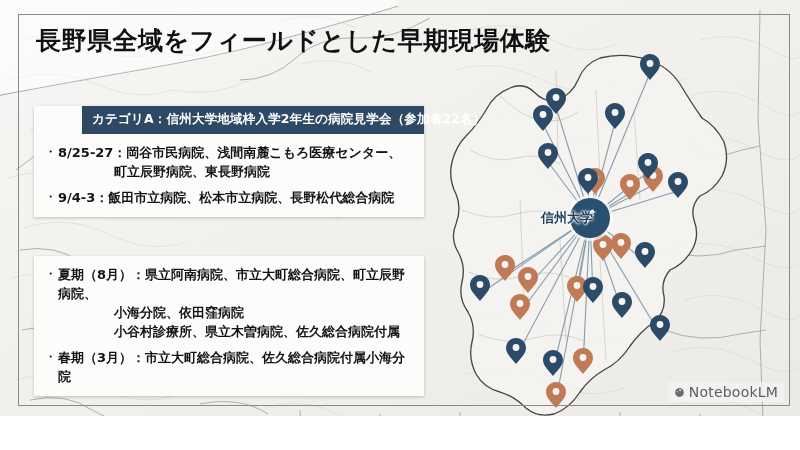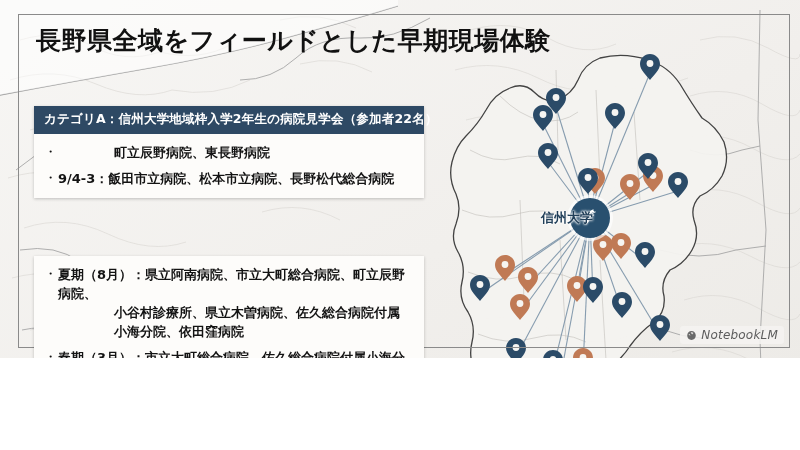--- a/index.html
+++ b/index.html
@@ -1,37 +1,37 @@
 <!DOCTYPE html>
 <html><head>
 <meta charset="utf-8">
 <style>
   html,body{margin:0;padding:0;background:#ffffff;}
   body{width:800px;height:450px;overflow:hidden;font-family:"Liberation Sans","DejaVu Sans",sans-serif;}
 
-  #slide{position:relative;width:800px;height:358px;background:#f9a8d4;overflow:hidden;}
+  #slide{position:relative;width:800px;height:416px;background:#f9a8d4;overflow:hidden;}
 
   
   #map-layer{position:absolute;inset:0;}
   #map-svg{position:absolute;inset:0;width:800px;height:450px;}
 
   
   #slide-frame{position:absolute;left:18px;top:14px;right:10px;bottom:10px;
       border:1.5px solid #8a8a8a;pointer-events:none;}
 
   
   #title{position:absolute;left:36px;top:24px;font-size:25px;font-weight:bold;
       letter-spacing:.5px;color:#111111;white-space:nowrap;
       font-family:"DejaVu Sans","Liberation Sans",sans-serif;}
 
   
   .panel{position:absolute;background:#fdfcfa;box-shadow:0 1px 3px rgba(0,0,0,.22);}
   .panel-head{color:#ffffff;font-size:12.5px;font-weight:bold;padding:5px 10px 6px 10px;
       letter-spacing:.2px;white-space:nowrap;
-      font-family:"DejaVu Sans","Liberation Sans",sans-serif;}
+      font-family:"DejaVu Sans","Liberation Sans",sans-serif;margin-left:48px;}
   .panel-body{padding:9px 8px 10px 10px;}
   .bullet-row{display:flex;align-items:flex-start;margin-bottom:7px;}
   .bullet-row:last-child{margin-bottom:0;}
   .bullet-dot{flex:0 0 auto;font-size:13px;line-height:18px;color:#111;padding-right:1px;
       font-family:"DejaVu Sans",sans-serif;}
   .bullet-text{font-size:13px;line-height:19px;color:#131313;font-weight:bold;
       font-family:"DejaVu Sans","Liberation Sans",sans-serif;}
   .bullet-text .cont{display:block;padding-left:56px;}
 
   #panel-a{left:34px;top:106px;width:390px;}
@@ -43,22 +43,22 @@
   #hub{position:absolute;left:570px;top:198px;width:40px;height:40px;border-radius:50%;
       background:#29506f;box-shadow:0 0 0 3px rgba(255,255,255,.65);}
   #hub svg{position:absolute;left:8px;top:8px;}
   #hub-label{position:absolute;left:513px;top:209px;font-size:13px;font-weight:bold;
       color:#213f59;white-space:nowrap;text-shadow:0 0 3px #fff,0 0 3px #fff,0 0 2px #fff;
       font-family:"DejaVu Sans","Liberation Sans",sans-serif;margin-left:28px;}
 
   
   #watermark{position:absolute;right:16px;bottom:14px;display:flex;align-items:center;gap:4px;
       background:rgba(244,243,241,.85);padding:2px 6px;border-radius:3px;}
-  #watermark .wm-text{font-size:12px;color:#5d5d5d;letter-spacing:.2px;
-      font-family:"DejaVu Sans","Liberation Sans",sans-serif;font-style:italic;}
+  #watermark .wm-text{font-size:14px;color:#5d5d5d;letter-spacing:.2px;
+      font-family:"DejaVu Sans","Liberation Sans",sans-serif;}
 </style>
 </head>
 <body>
 
 <div id="slide">
 
   <div id="map-layer">
     <svg id="map-svg" viewBox="0 0 800 450" xmlns="http://www.w3.org/2000/svg">
       <defs>
         <linearGradient id="terrainShade" x1="0" y1="0" x2="1" y2="1">
@@ -293,20 +293,21 @@
 
   <div id="title">長野県全域をフィールドとした早期現場体験</div>
 
   <div class="panel" id="panel-a">
     <div class="panel-head">カテゴリA：信州大学地域枠入学2年生の病院見学会（参加者22名）</div>
     <div class="panel-body">
 
       <div class="bullet-row">
         <span class="bullet-dot">・</span>
         <span class="bullet-text">
+          <span>8/25-27：岡谷市民病院、浅間南麓こもろ医療センター、</span>
           <span class="cont">町立辰野病院、東長野病院</span>
         </span>
       </div>
 
       <div class="bullet-row">
         <span class="bullet-dot">・</span>
         <span class="bullet-text">
           <span>9/4-3：飯田市立病院、松本市立病院、長野松代総合病院</span>
         </span>
       </div>
@@ -314,22 +315,22 @@
     </div>
   </div>
 
   <div class="panel" id="panel-b">
     <div class="panel-body">
 
       <div class="bullet-row">
         <span class="bullet-dot">・</span>
         <span class="bullet-text">
           <span>夏期（8月）：県立阿南病院、市立大町総合病院、町立辰野病院、</span>
+          <span class="cont">小海分院、依田窪病院</span>
           <span class="cont">小谷村診療所、県立木曽病院、佐久総合病院付属</span>
-          <span class="cont">小海分院、依田窪病院</span>
         </span>
       </div>
 
       <div class="bullet-row">
         <span class="bullet-dot">・</span>
         <span class="bullet-text">
           <span>春期（3月）：市立大町総合病院、佐久総合病院付属小海分院</span>
         </span>
       </div>
 

